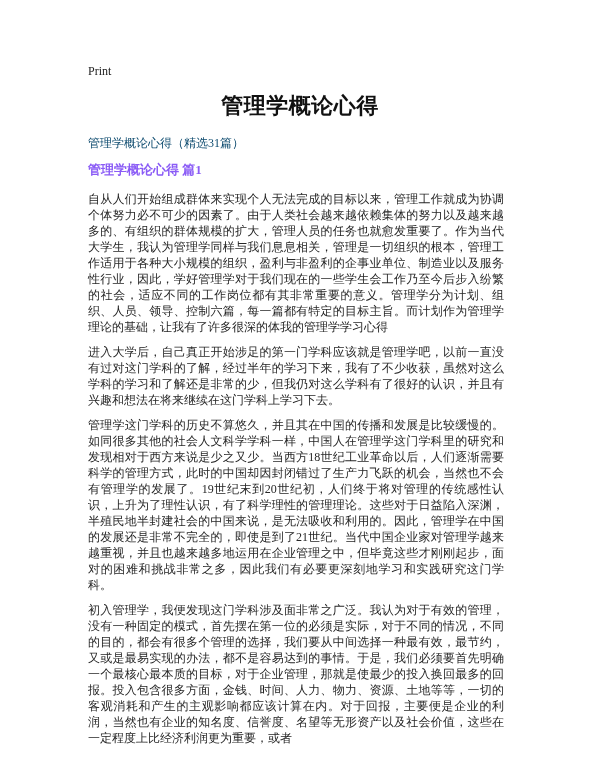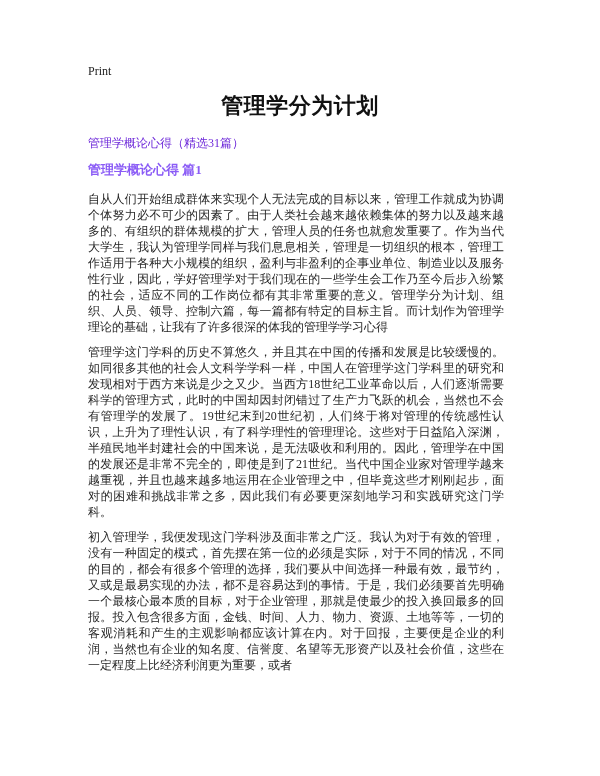--- a/index.html
+++ b/index.html
@@ -35,21 +35,21 @@
     line-height: 26px;
     font-weight: bold;
     text-align: center;
     color: #111111;
     letter-spacing: 0.5px;
   }
   .doc-subtitle {
     margin-top: 17px;
     font-size: 12px;
     line-height: 15px;
-    color: #6d28d9;
+    color: #0c4a6e;
   }
   .section-heading {
     margin: 10px 0 0 0;
     font-size: 13px;
     line-height: 17px;
     font-weight: bold;
     color: #8b5cf6;
   }
   .para {
     margin: 13px 8px 0 0;
@@ -63,26 +63,27 @@
     margin-top: 9px;
   }
 </style>
 </head>
 <body>
 
 <div class="page">
 
   <div class="print-label">Print</div>
 
-  <h1 class="doc-title">管理学分为计划</h1>
+  <h1 class="doc-title">管理学概论心得</h1>
 
   <div class="doc-subtitle">管理学概论心得（精选31篇）</div>
 
   <h2 class="section-heading">管理学概论心得 篇1</h2>
 
   <p class="para">自从人们开始组成群体来实现个人无法完成的目标以来，管理工作就成为协调个体努力必不可少的因素了。由于人类社会越来越依赖集体的努力以及越来越多的、有组织的群体规模的扩大，管理人员的任务也就愈发重要了。作为当代大学生，我认为管理学同样与我们息息相关，管理是一切组织的根本，管理工作适用于各种大小规模的组织，盈利与非盈利的企事业单位、制造业以及服务性行业，因此，学好管理学对于我们现在的一些学生会工作乃至今后步入纷繁的社会，适应不同的工作岗位都有其非常重要的意义。管理学分为计划、组织、人员、领导、控制六篇，每一篇都有特定的目标主旨。而计划作为管理学理论的基础，让我有了许多很深的体我的管理学学习心得</p>
 
+  <p class="para">进入大学后，自己真正开始涉足的第一门学科应该就是管理学吧，以前一直没有过对这门学科的了解，经过半年的学习下来，我有了不少收获，虽然对这么学科的学习和了解还是非常的少，但我仍对这么学科有了很好的认识，并且有兴趣和想法在将来继续在这门学科上学习下去。</p>
 
   <p class="para">管理学这门学科的历史不算悠久，并且其在中国的传播和发展是比较缓慢的。如同很多其他的社会人文科学学科一样，中国人在管理学这门学科里的研究和发现相对于西方来说是少之又少。当西方18世纪工业革命以后，人们逐渐需要科学的管理方式，此时的中国却因封闭错过了生产力飞跃的机会，当然也不会有管理学的发展了。19世纪末到20世纪初，人们终于将对管理的传统感性认识，上升为了理性认识，有了科学理性的管理理论。这些对于日益陷入深渊，半殖民地半封建社会的中国来说，是无法吸收和利用的。因此，管理学在中国的发展还是非常不完全的，即使是到了21世纪。当代中国企业家对管理学越来越重视，并且也越来越多地运用在企业管理之中，但毕竟这些才刚刚起步，面对的困难和挑战非常之多，因此我们有必要更深刻地学习和实践研究这门学科。</p>
 
   <p class="para">初入管理学，我便发现这门学科涉及面非常之广泛。我认为对于有效的管理，没有一种固定的模式，首先摆在第一位的必须是实际，对于不同的情况，不同的目的，都会有很多个管理的选择，我们要从中间选择一种最有效，最节约，又或是最易实现的办法，都不是容易达到的事情。于是，我们必须要首先明确一个最核心最本质的目标，对于企业管理，那就是使最少的投入换回最多的回报。投入包含很多方面，金钱、时间、人力、物力、资源、土地等等，一切的客观消耗和产生的主观影响都应该计算在内。对于回报，主要便是企业的利润，当然也有企业的知名度、信誉度、名望等无形资产以及社会价值，这些在一定程度上比经济利润更为重要，或者</p>
 
 </div>
 
 </body></html>

